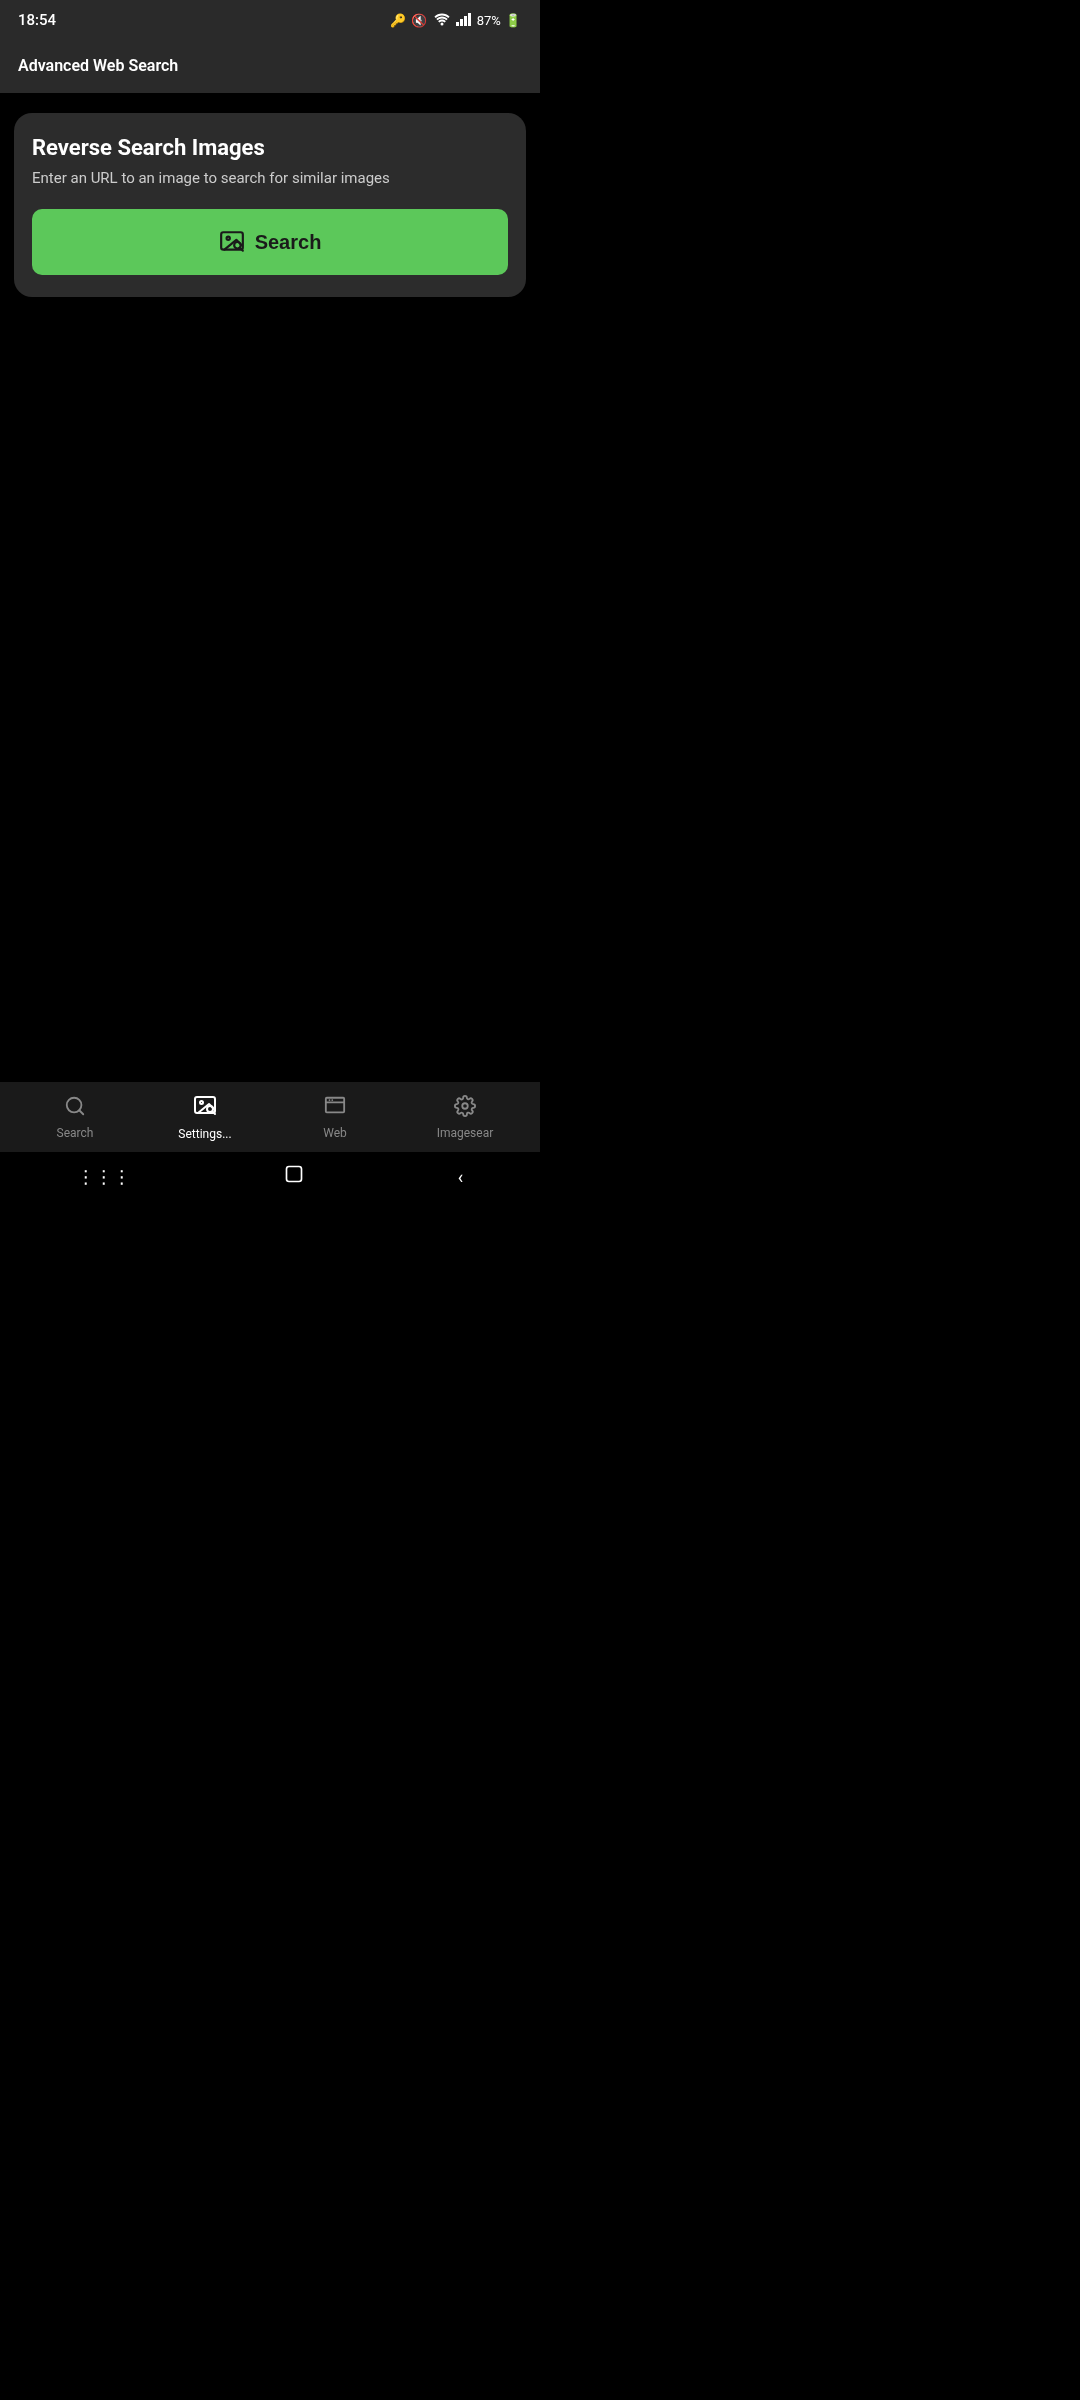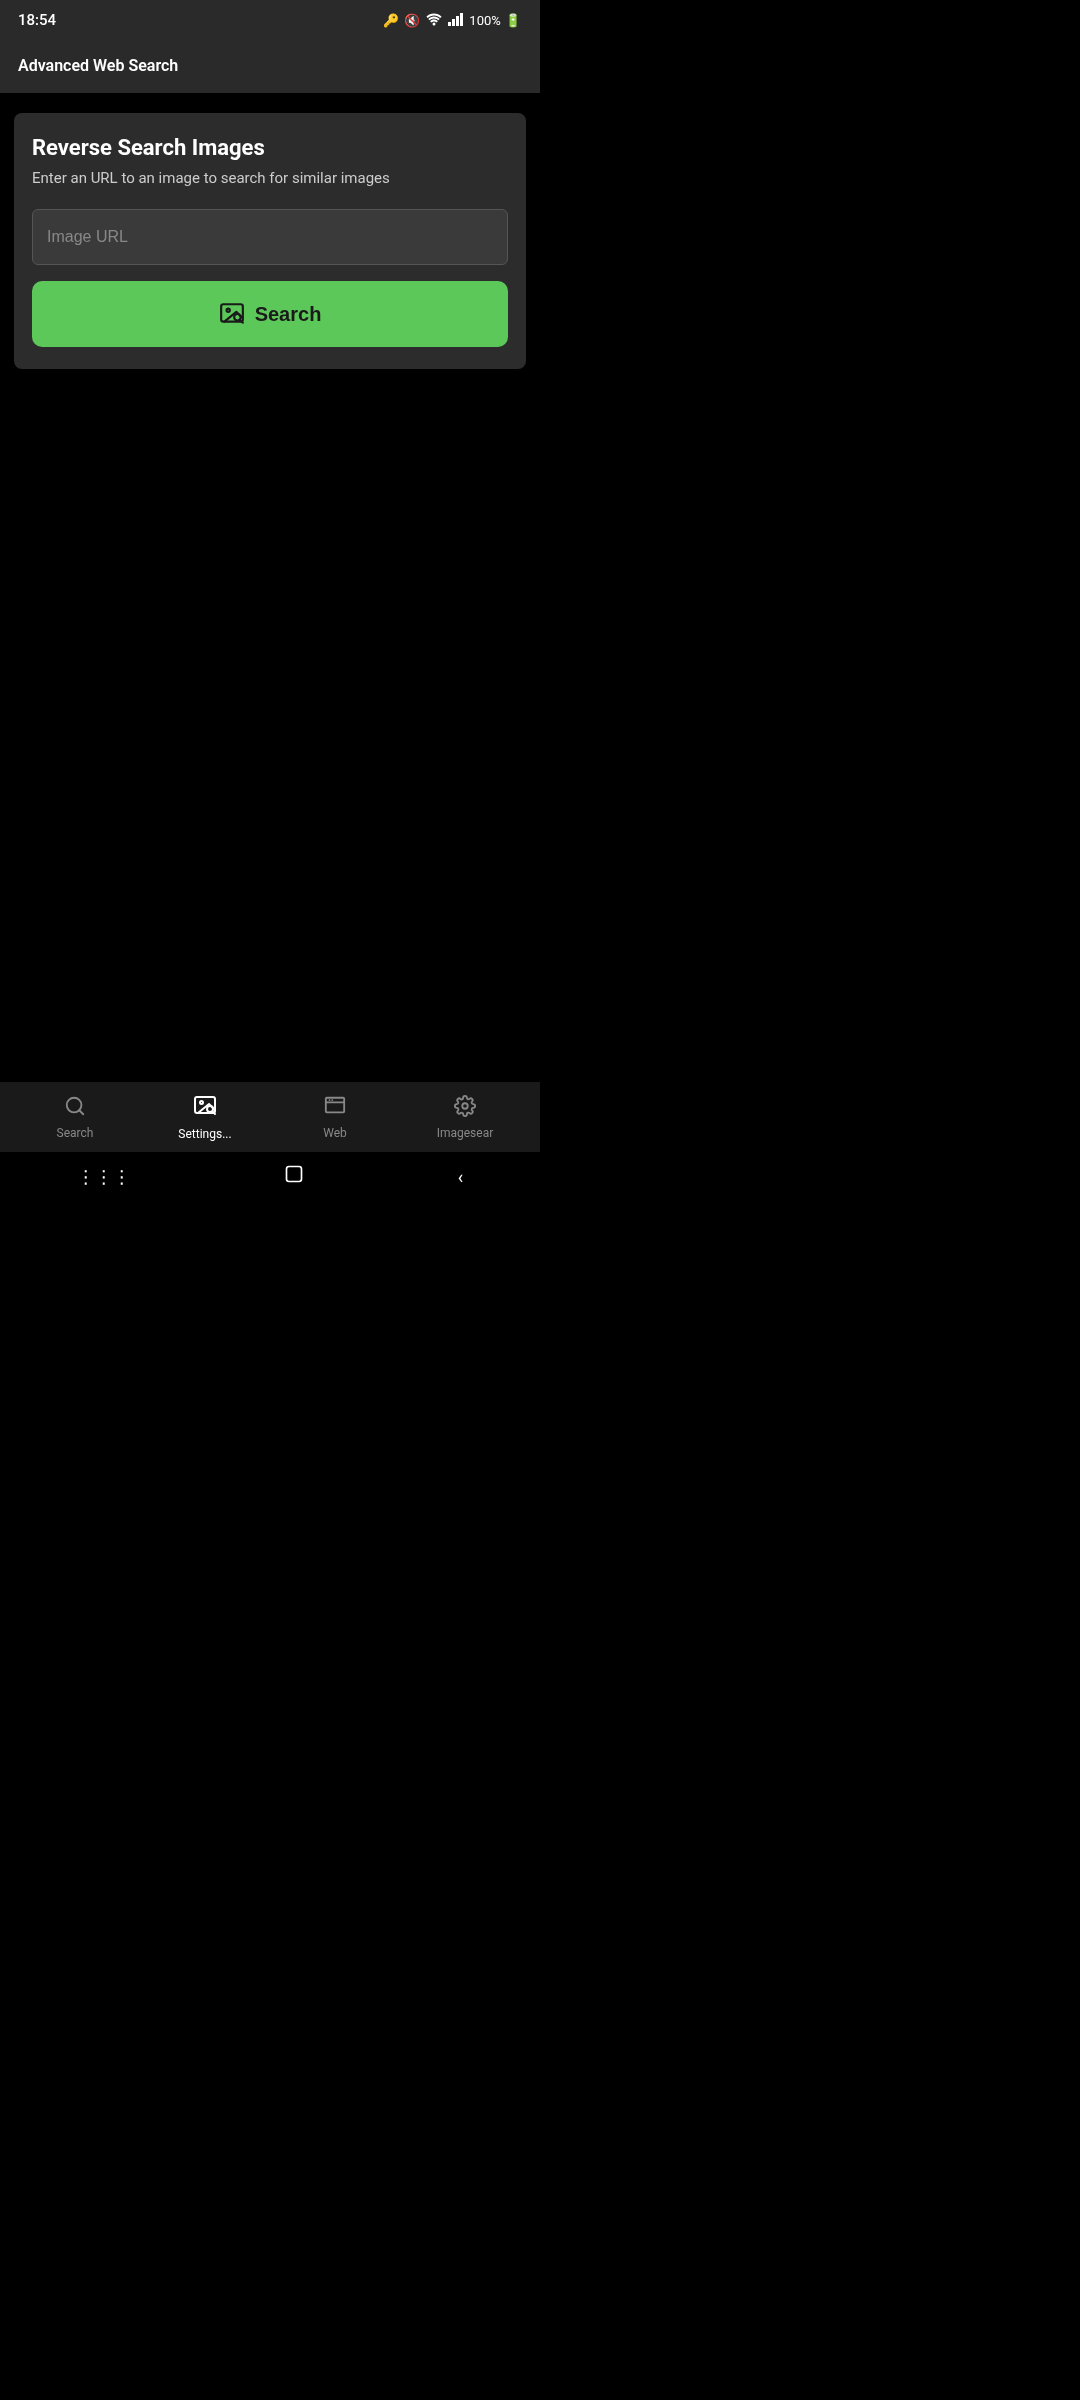--- a/index.html
+++ b/index.html
@@ -61,21 +61,21 @@
     
     .main-content {
       flex: 1;
       background-color: #000000;
       padding: 20px 14px;
     }
 
     
     .card {
       background-color: #2c2c2c;
-      border-radius: 8px;
+      border-radius: 18px;
       padding: 22px 18px 22px 18px;
     }
 
     .card-title {
       font-size: 22px;
       font-weight: 700;
       color: #ffffff;
       margin-bottom: 8px;
     }
 
@@ -201,34 +201,33 @@
       </svg>
     </span>
     <span>
       <svg width="16" height="14" viewBox="0 0 16 14" fill="white">
         <rect x="0" y="10" width="3" height="4"></rect>
         <rect x="4" y="7" width="3" height="7"></rect>
         <rect x="8" y="4" width="3" height="10"></rect>
         <rect x="12" y="1" width="3" height="13"></rect>
       </svg>
     </span>
-    <span>100%</span>
+    <span>87%</span>
     <span>🔋</span>
   </div>
 </div>
 
 <div class="app-header">
   <span class="app-title">Advanced Web Search</span>
 </div>
 
 <div class="main-content">
   <div class="card">
     <div class="card-title">Reverse Search Images</div>
     <div class="card-description">Enter an URL to an image to search for similar images</div>
-    <input class="image-url-input" type="text" placeholder="Image URL" style="">
     <button class="search-button">
 
       <svg class="search-img-icon" viewBox="0 0 24 24" fill="none" stroke="#1a1a1a" stroke-width="2" stroke-linecap="round" stroke-linejoin="round">
         <rect x="2" y="3" width="20" height="16" rx="2" ry="2"></rect>
         <circle cx="8.5" cy="8.5" r="1.5"></circle>
         <polyline points="21 15 16 10 5 19"></polyline>
         <circle cx="17" cy="15" r="3"></circle>
         <line x1="19.5" y1="17.5" x2="22" y2="20"></line>
       </svg>
       <span>Search</span>

